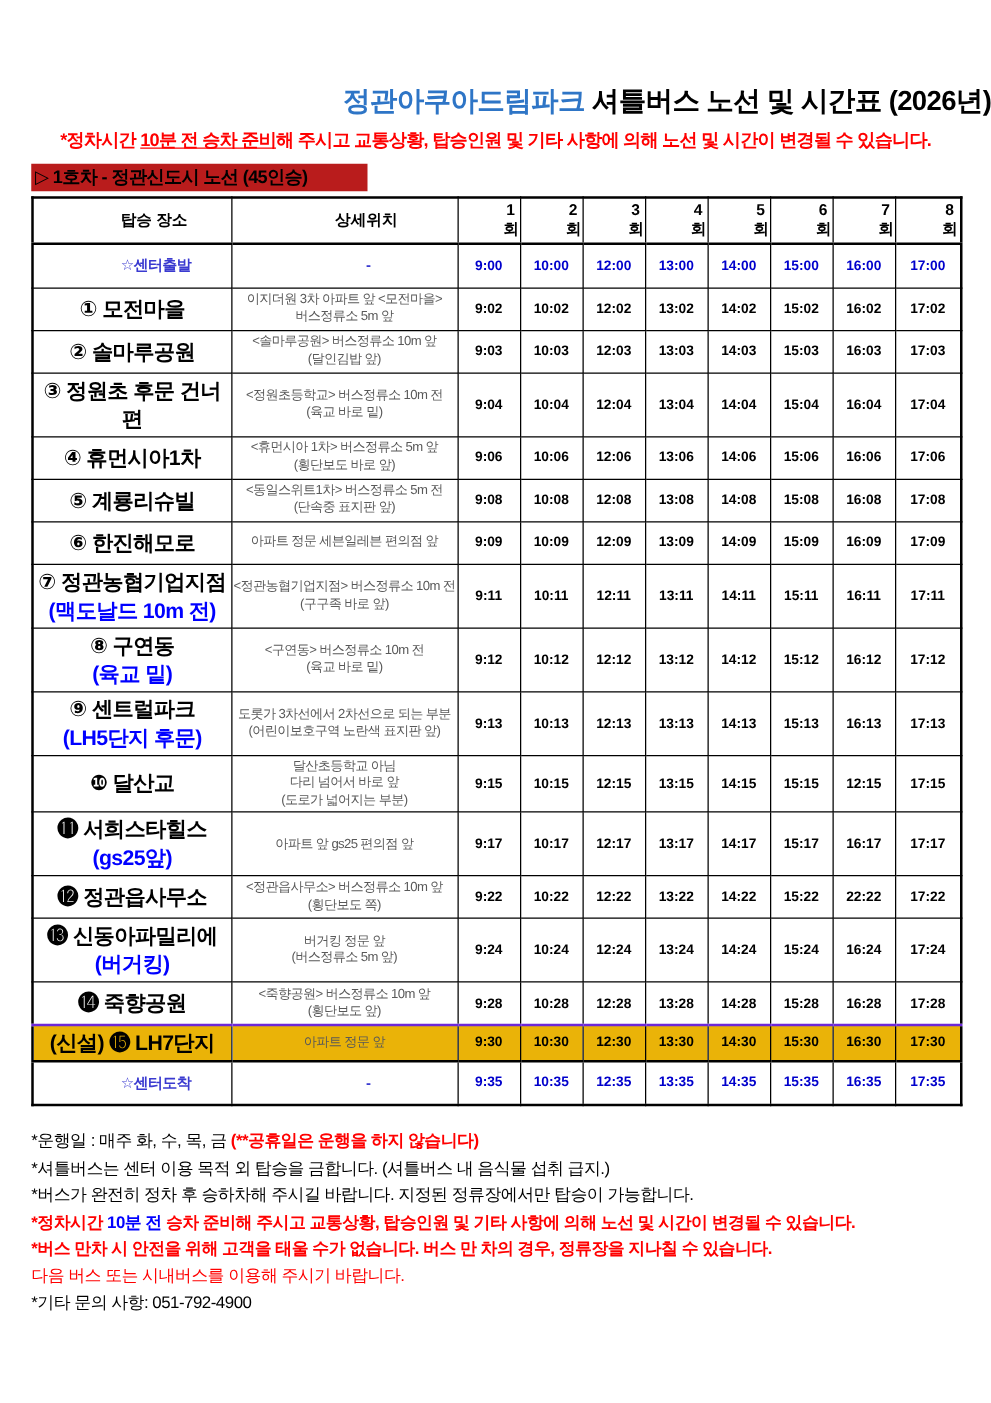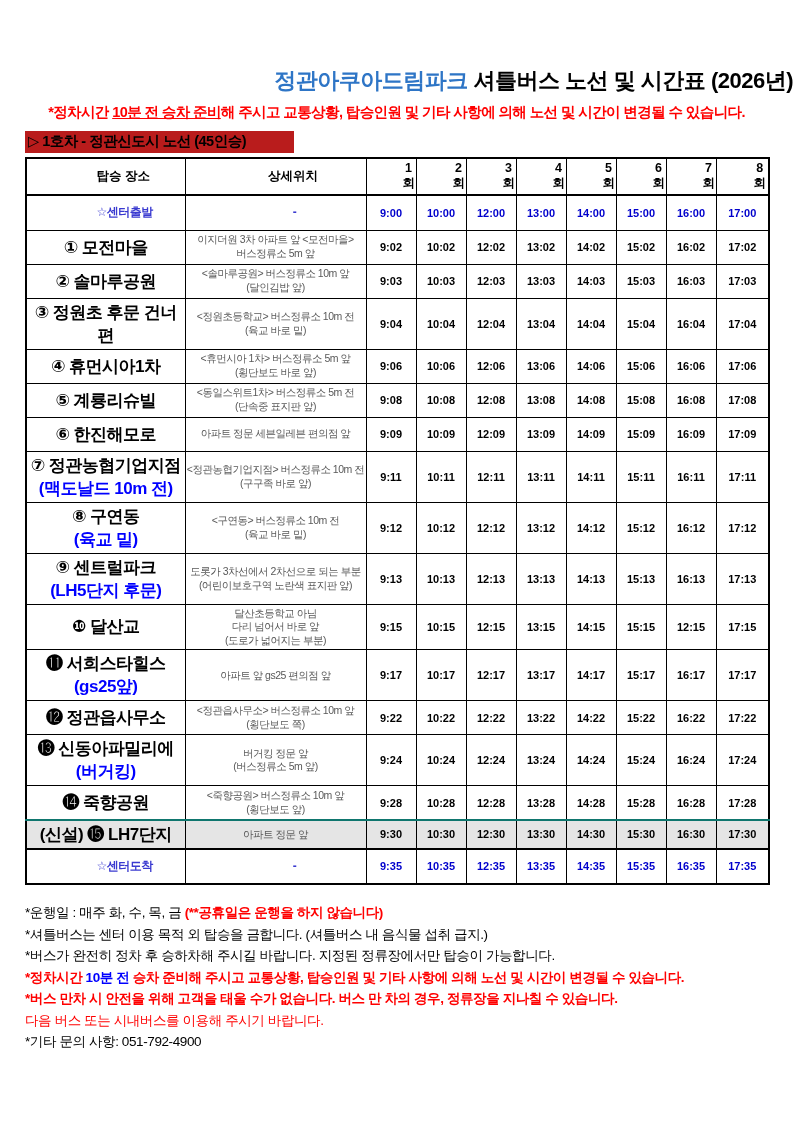--- a/index.html
+++ b/index.html
@@ -52,21 +52,21 @@
   tr.twoline td { height:38px; }
   
   tr.normal td.time + td.time, tr.tall td.time + td.time, tr.twoline td.time + td.time,
   tr.hilite td.time + td.time { border-left:1px dotted #444; }
   
   tr.blue td { height:35px; }
   tr.blue td.name, tr.blue td.detail { color:#3a3ad0; font-weight:bold; font-size:12px;padding-left:39px; }
   tr.blue td.time { color:#0000cc; }
   tr.arrive td { border-top:2px solid #000; }
   
-  tr.hilite td { background:#e5e5e5; height:22px; border-top:2px solid #0f766e; border-bottom:2px solid #000; }
+  tr.hilite td { background:#eab308; height:22px; border-top:2px solid #6d28d9; border-bottom:2px solid #000; }
 
   
   .notes { margin:17px 0 0 25px; font-size:13.5px; line-height:1.6; letter-spacing:-0.4px; }
   .notes .red { color:#ff0000; }
   .notes .red-bold { color:#ff0000; font-weight:bold; }
   .notes .blue-bold { color:#0000ff; font-weight:bold; }
 </style>
 </head>
 <body>
 
@@ -258,21 +258,21 @@
         </tr>
         <tr class="normal">
           <td class="name">⓬ 정관읍사무소</td>
           <td class="detail"><span>&lt;정관읍사무소&gt; 버스정류소 10m 앞</span><br><span>(횡단보도 쪽)</span></td>
           <td class="time">9:22</td>
           <td class="time">10:22</td>
           <td class="time">12:22</td>
           <td class="time">13:22</td>
           <td class="time">14:22</td>
           <td class="time">15:22</td>
-          <td class="time">16:22</td>
+          <td class="time">22:22</td>
           <td class="time">17:22</td>
         </tr>
         <tr class="twoline">
           <td class="name">⓭ 신동아파밀리에<br><span class="sub">(버거킹)</span></td>
           <td class="detail"><span>버거킹 정문 앞</span><br><span>(버스정류소 5m 앞)</span></td>
           <td class="time">9:24</td>
           <td class="time">10:24</td>
           <td class="time">12:24</td>
           <td class="time">13:24</td>
           <td class="time">14:24</td>

